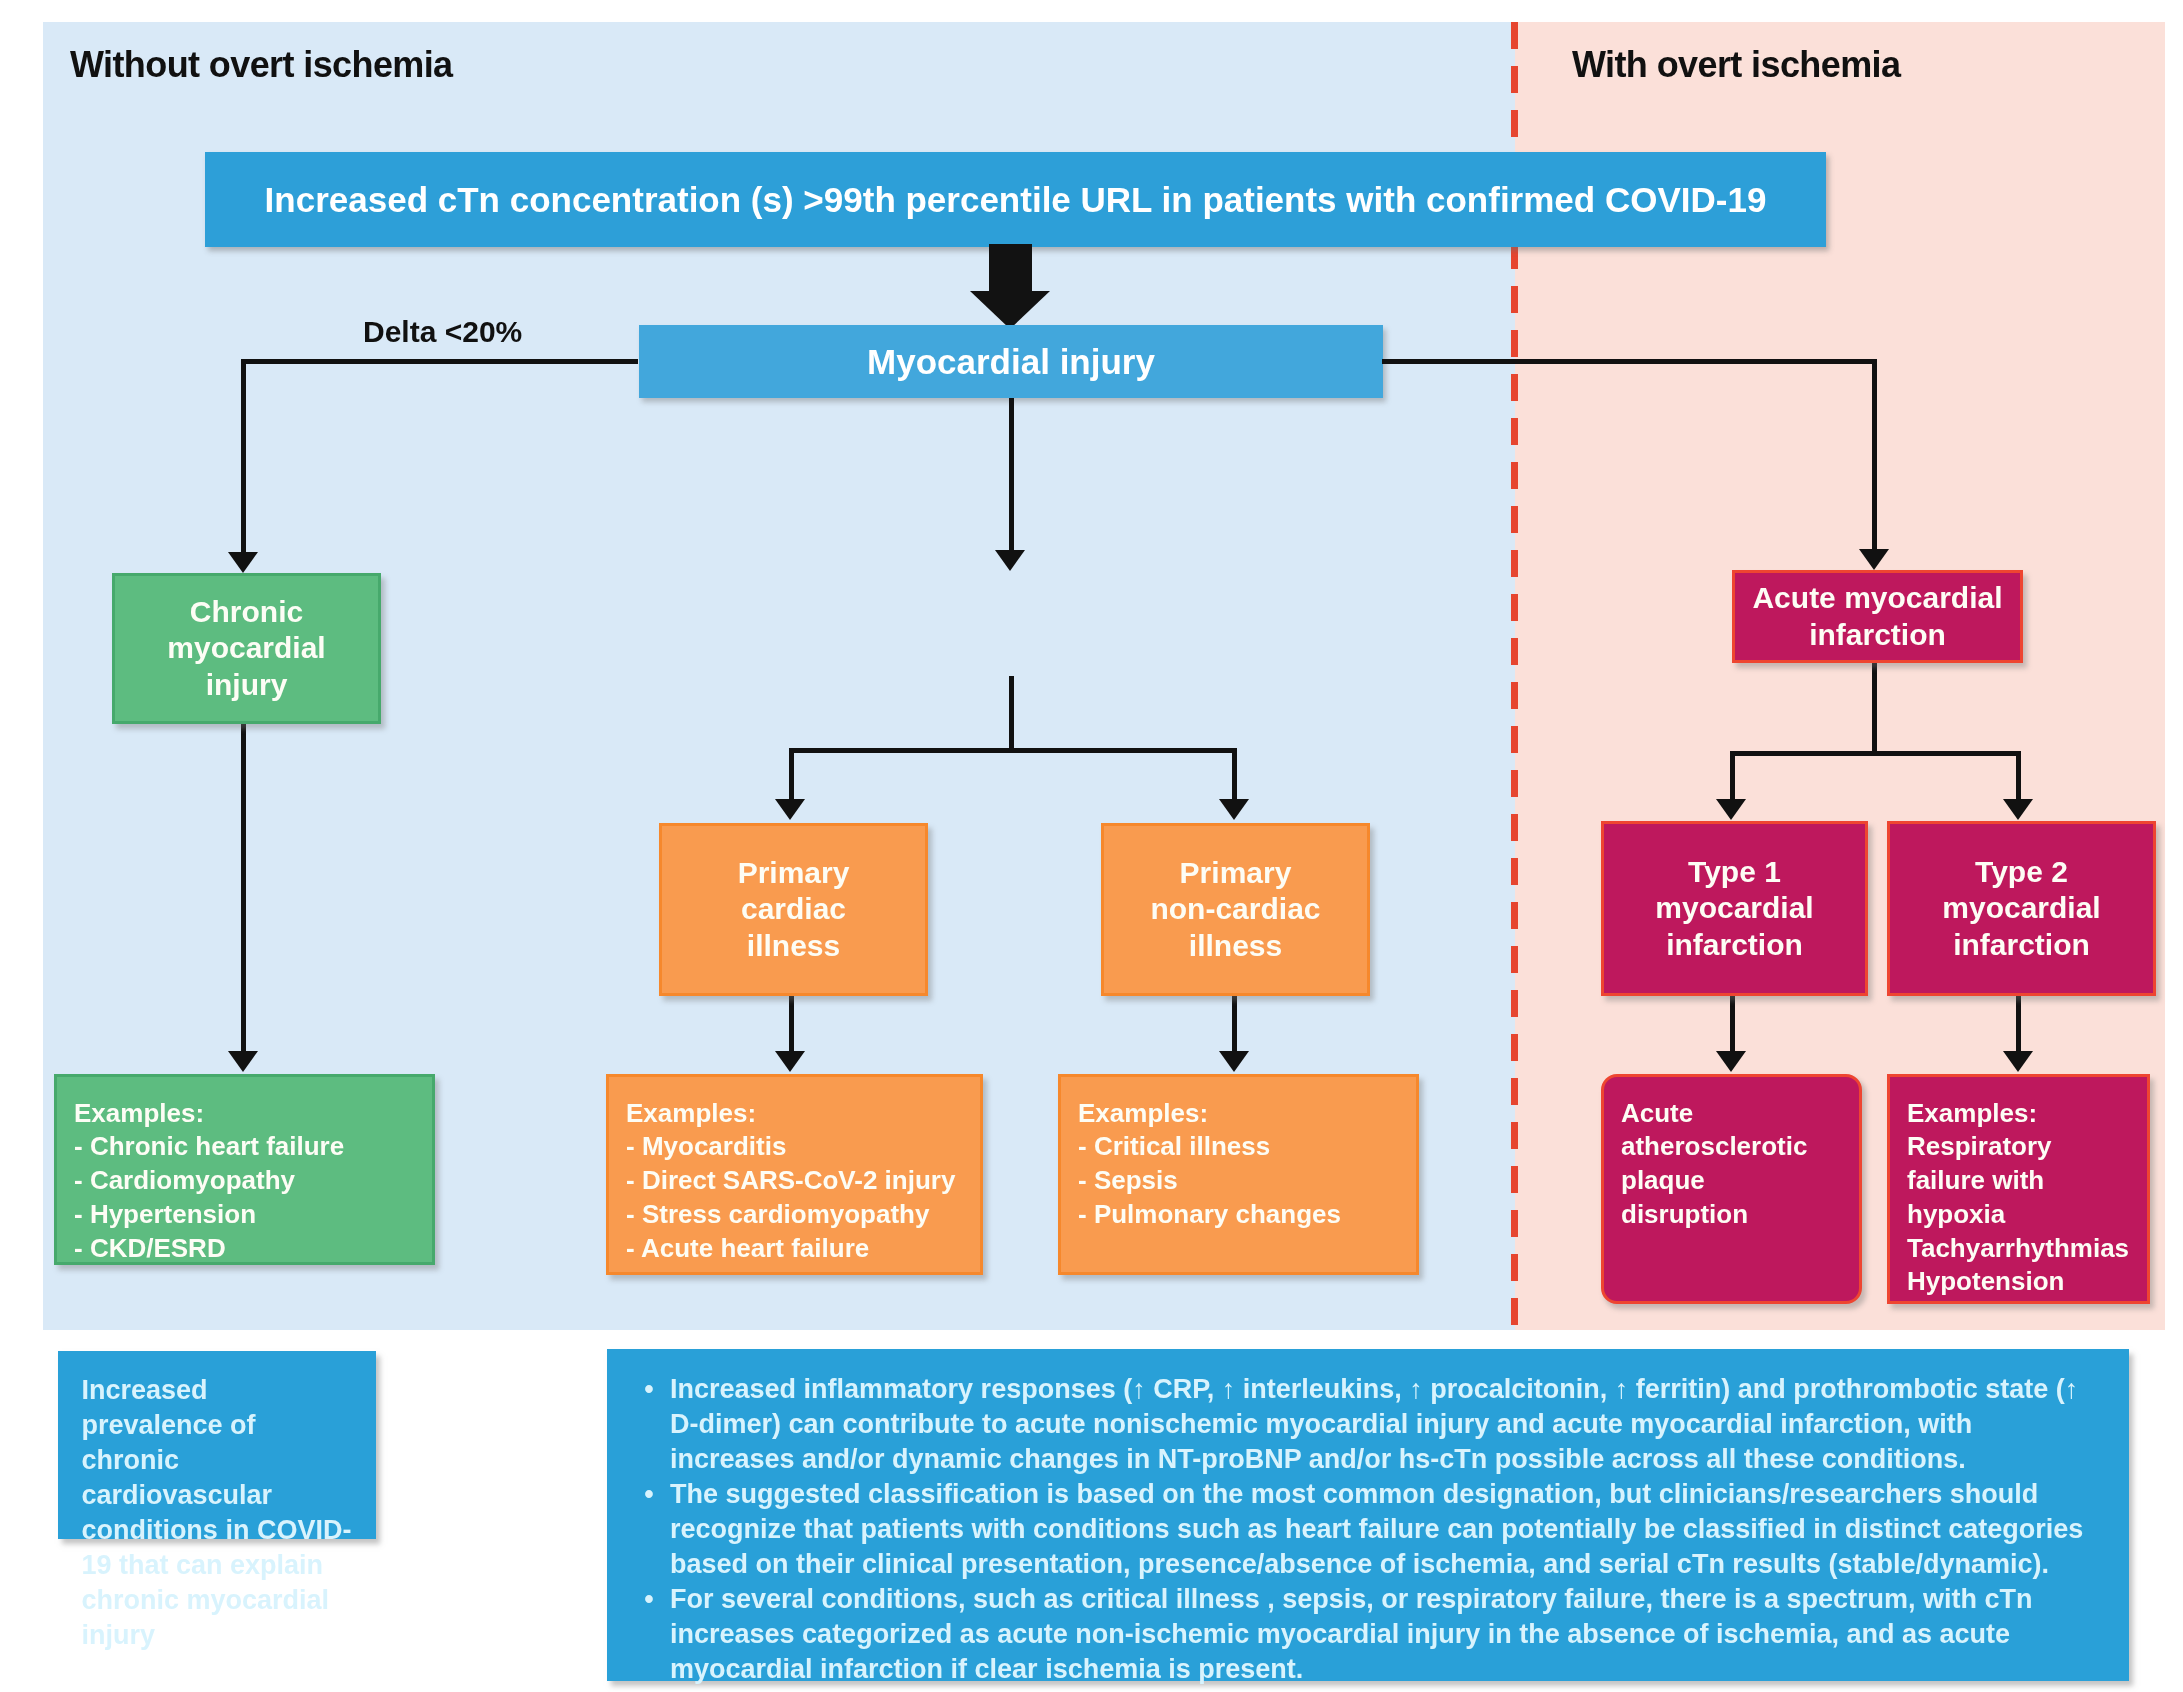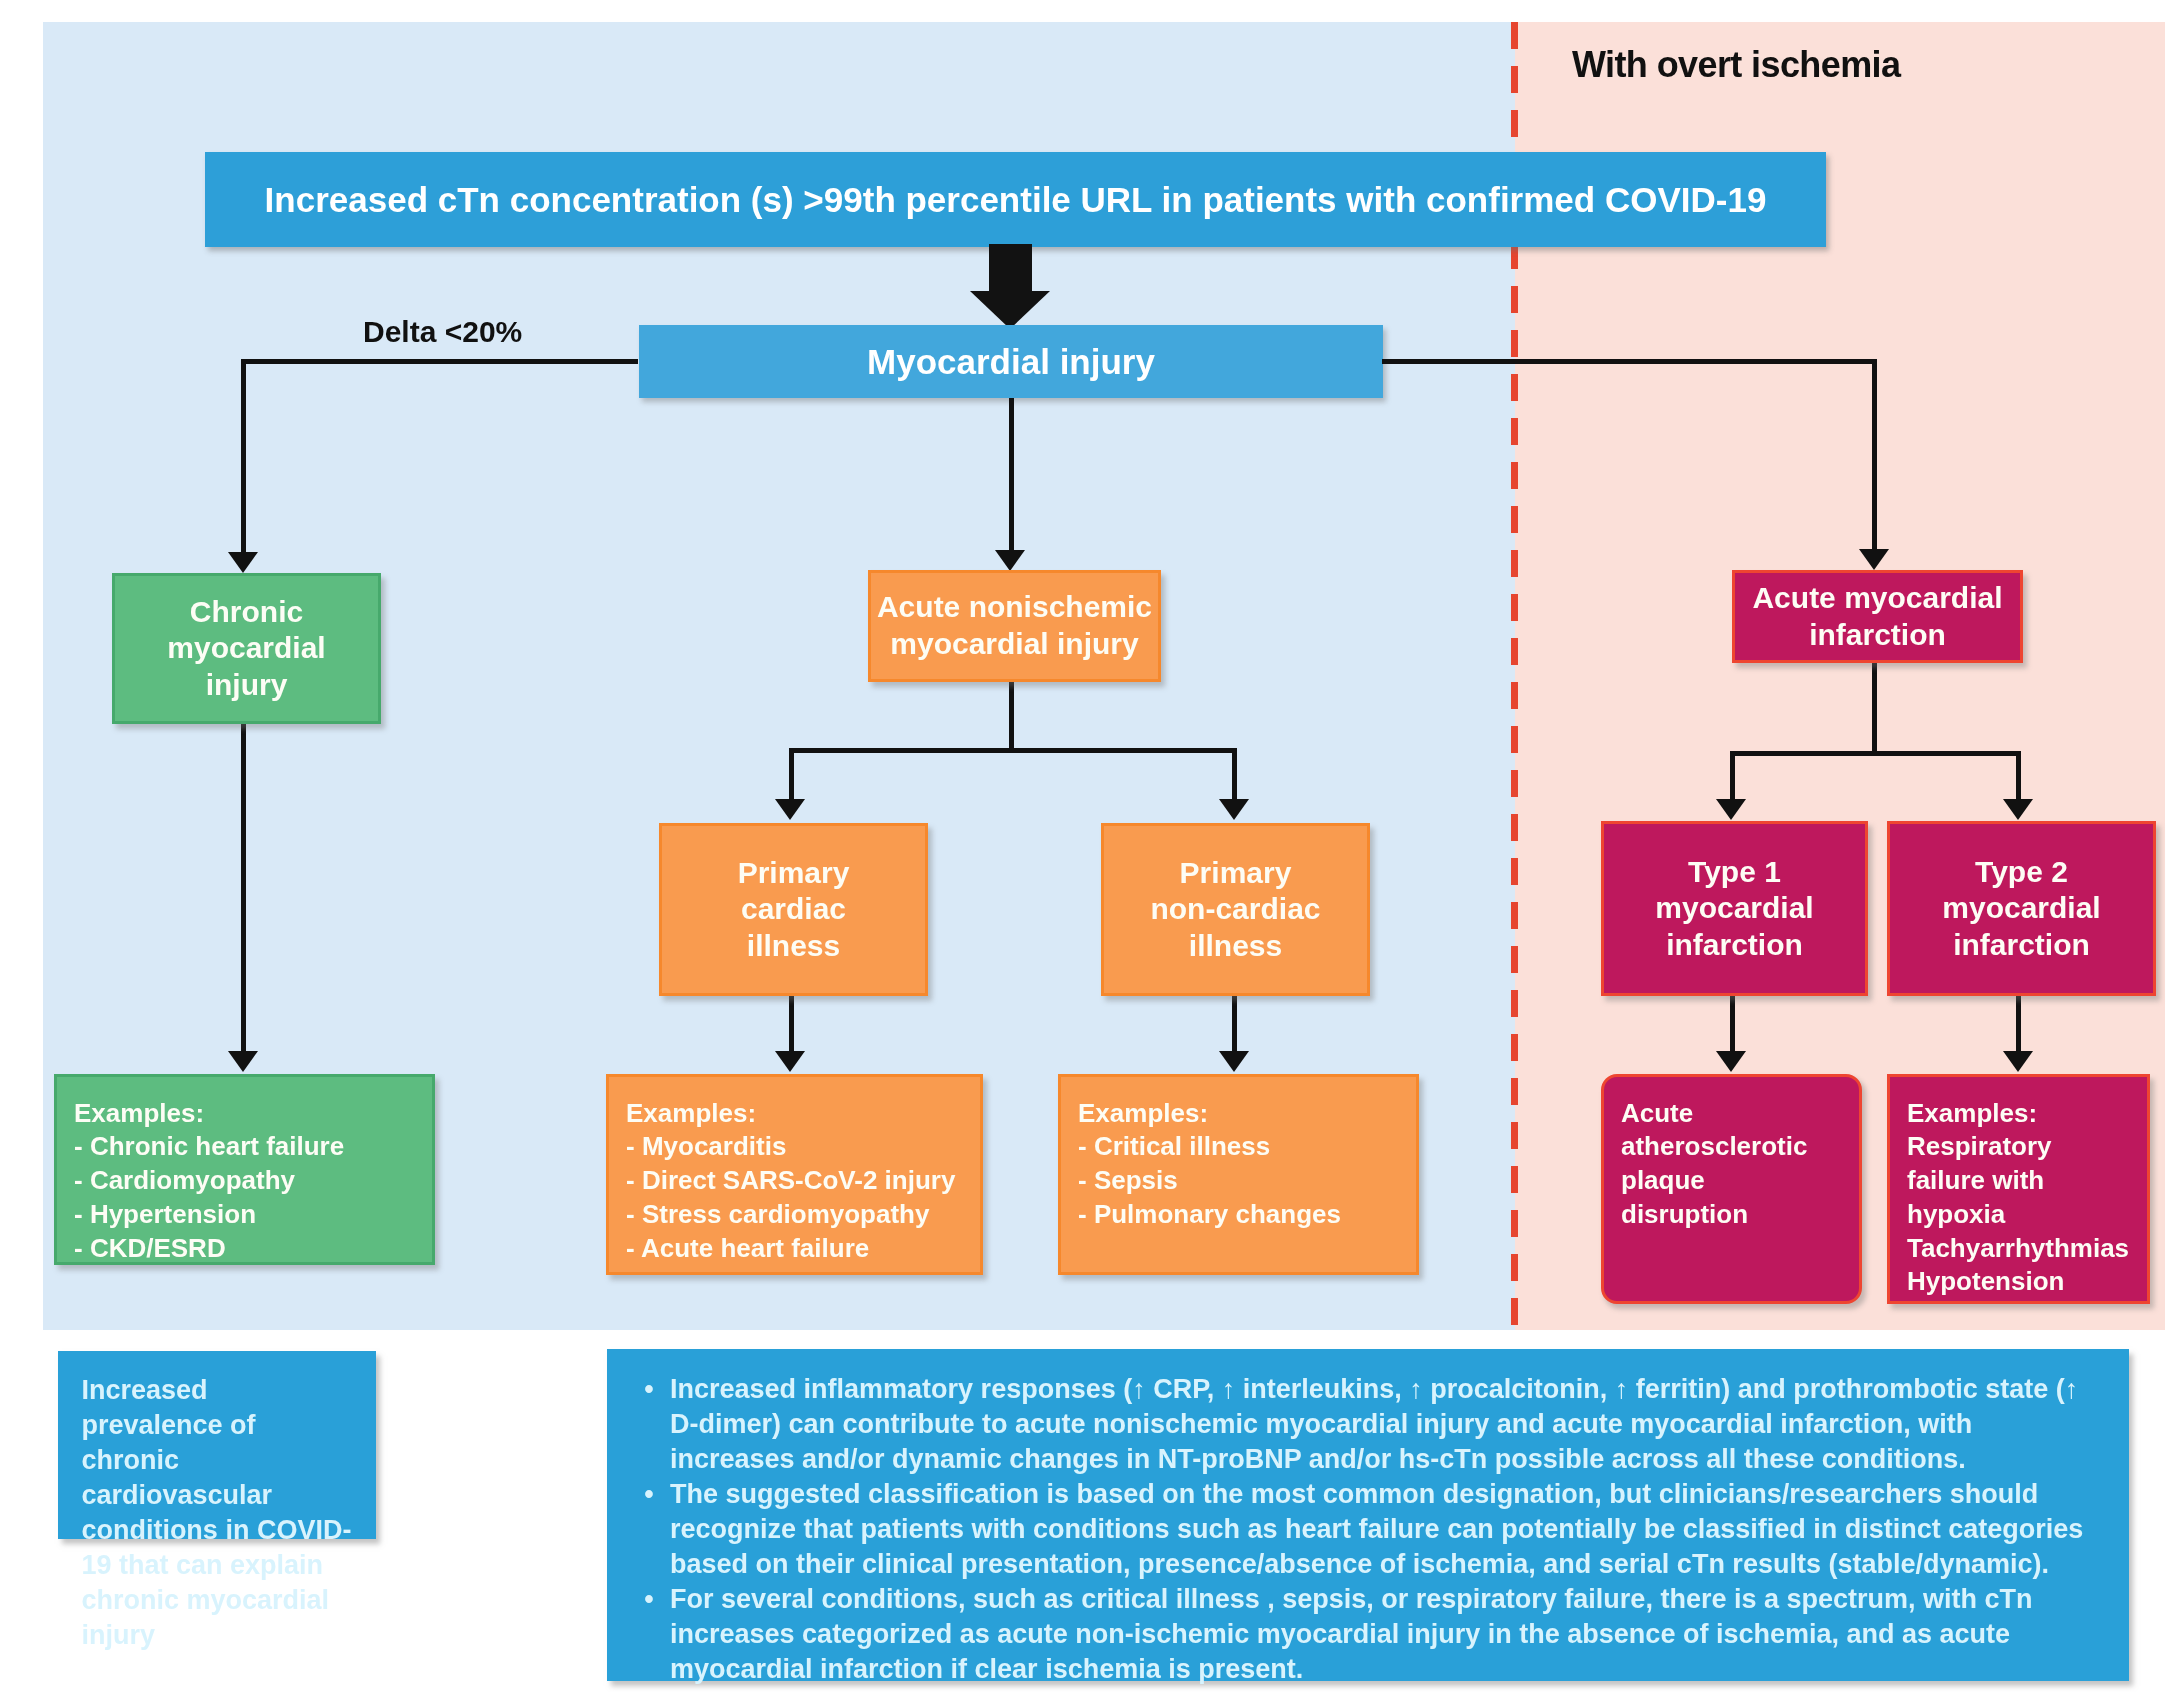--- a/index.html
+++ b/index.html
@@ -80,20 +80,21 @@
 </style>
 </head>
 <body>
 
 <div id="canvas">
 
   <div id="panel-blue" class="panel"></div>
   <div id="panel-pink" class="panel"></div>
   <div id="divider"></div>
 
+  <div id="hdr-left" class="zone-header">Without overt ischemia</div>
   <div id="hdr-right" class="zone-header">With overt ischemia</div>
 
   <div id="banner" class="bluebox">Increased cTn concentration (s) &gt;99th percentile URL in patients with confirmed COVID-19</div>
 
   <div class="fat-shaft"></div>
   <div class="fat-head"></div>
 
   <div id="delta-label">Delta &lt;20%</div>
   <div id="root-node">Myocardial injury</div>
 
@@ -129,22 +130,20 @@
   <div class="vline" style="left:1232px;top:990px;height:62px;"></div>
   <div class="arrowhead" style="left:1219px;top:1051px;"></div>
   <div class="vline" style="left:1730px;top:990px;height:62px;"></div>
   <div class="arrowhead" style="left:1716px;top:1051px;"></div>
   <div class="vline" style="left:2016px;top:990px;height:62px;"></div>
   <div class="arrowhead" style="left:2003px;top:1051px;"></div>
 
   <div id="node-chronic" class="node green">Chronic
 myocardial
 injury</div>
-  <div id="node-nonisch" class="node orange">Acute nonischemic
-myocardial injury</div>
   <div id="node-ami" class="node red">Acute myocardial
 infarction</div>
 
   <div id="node-pc" class="node orange">Primary
 cardiac
 illness</div>
   <div id="node-pnc" class="node orange">Primary
 non-cardiac
 illness</div>
   <div id="node-t1" class="node red">Type 1

